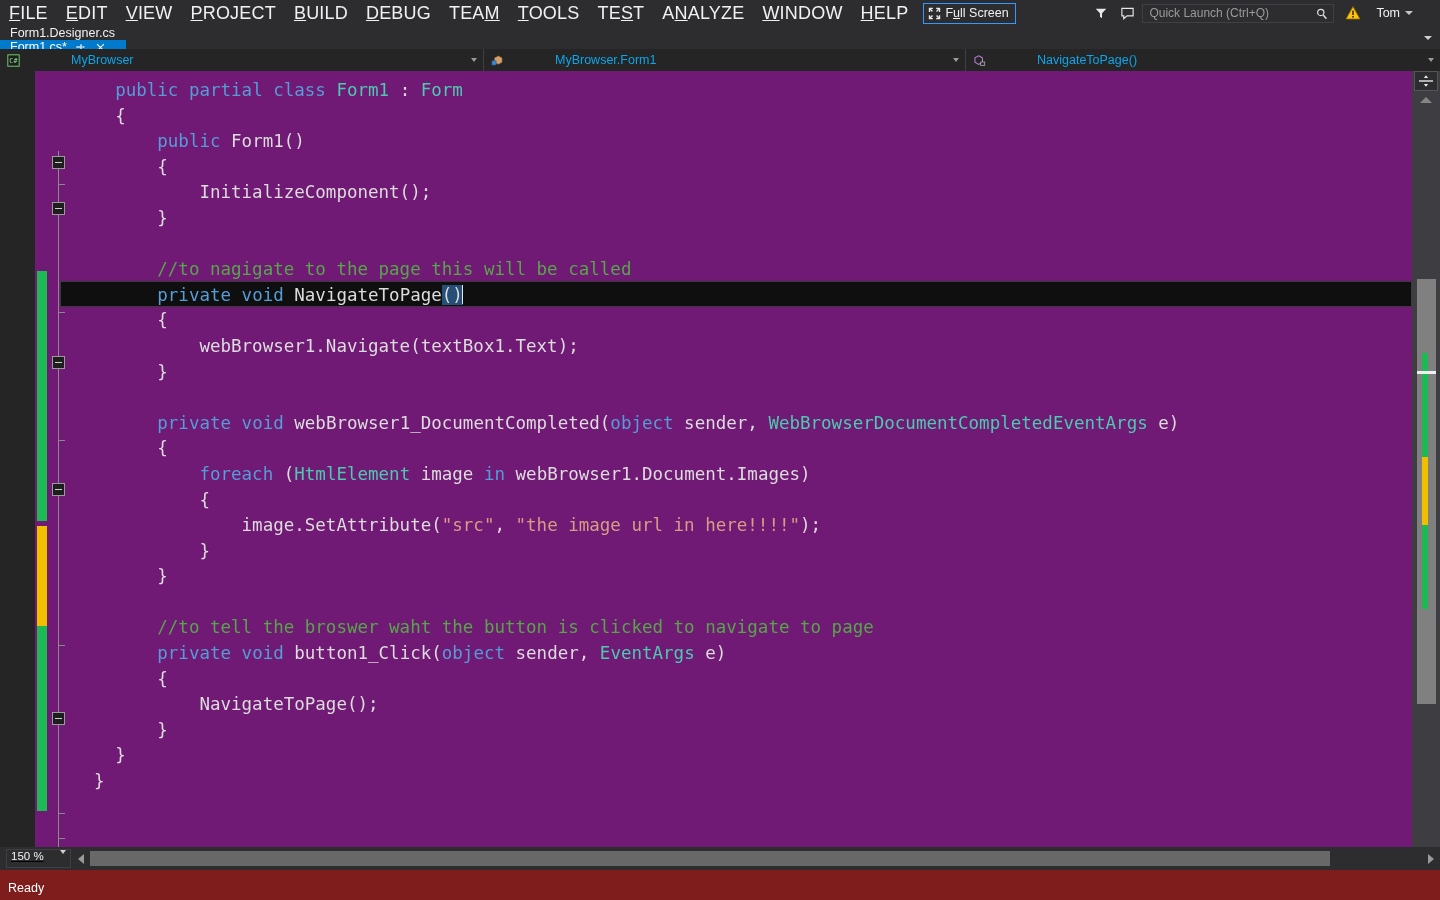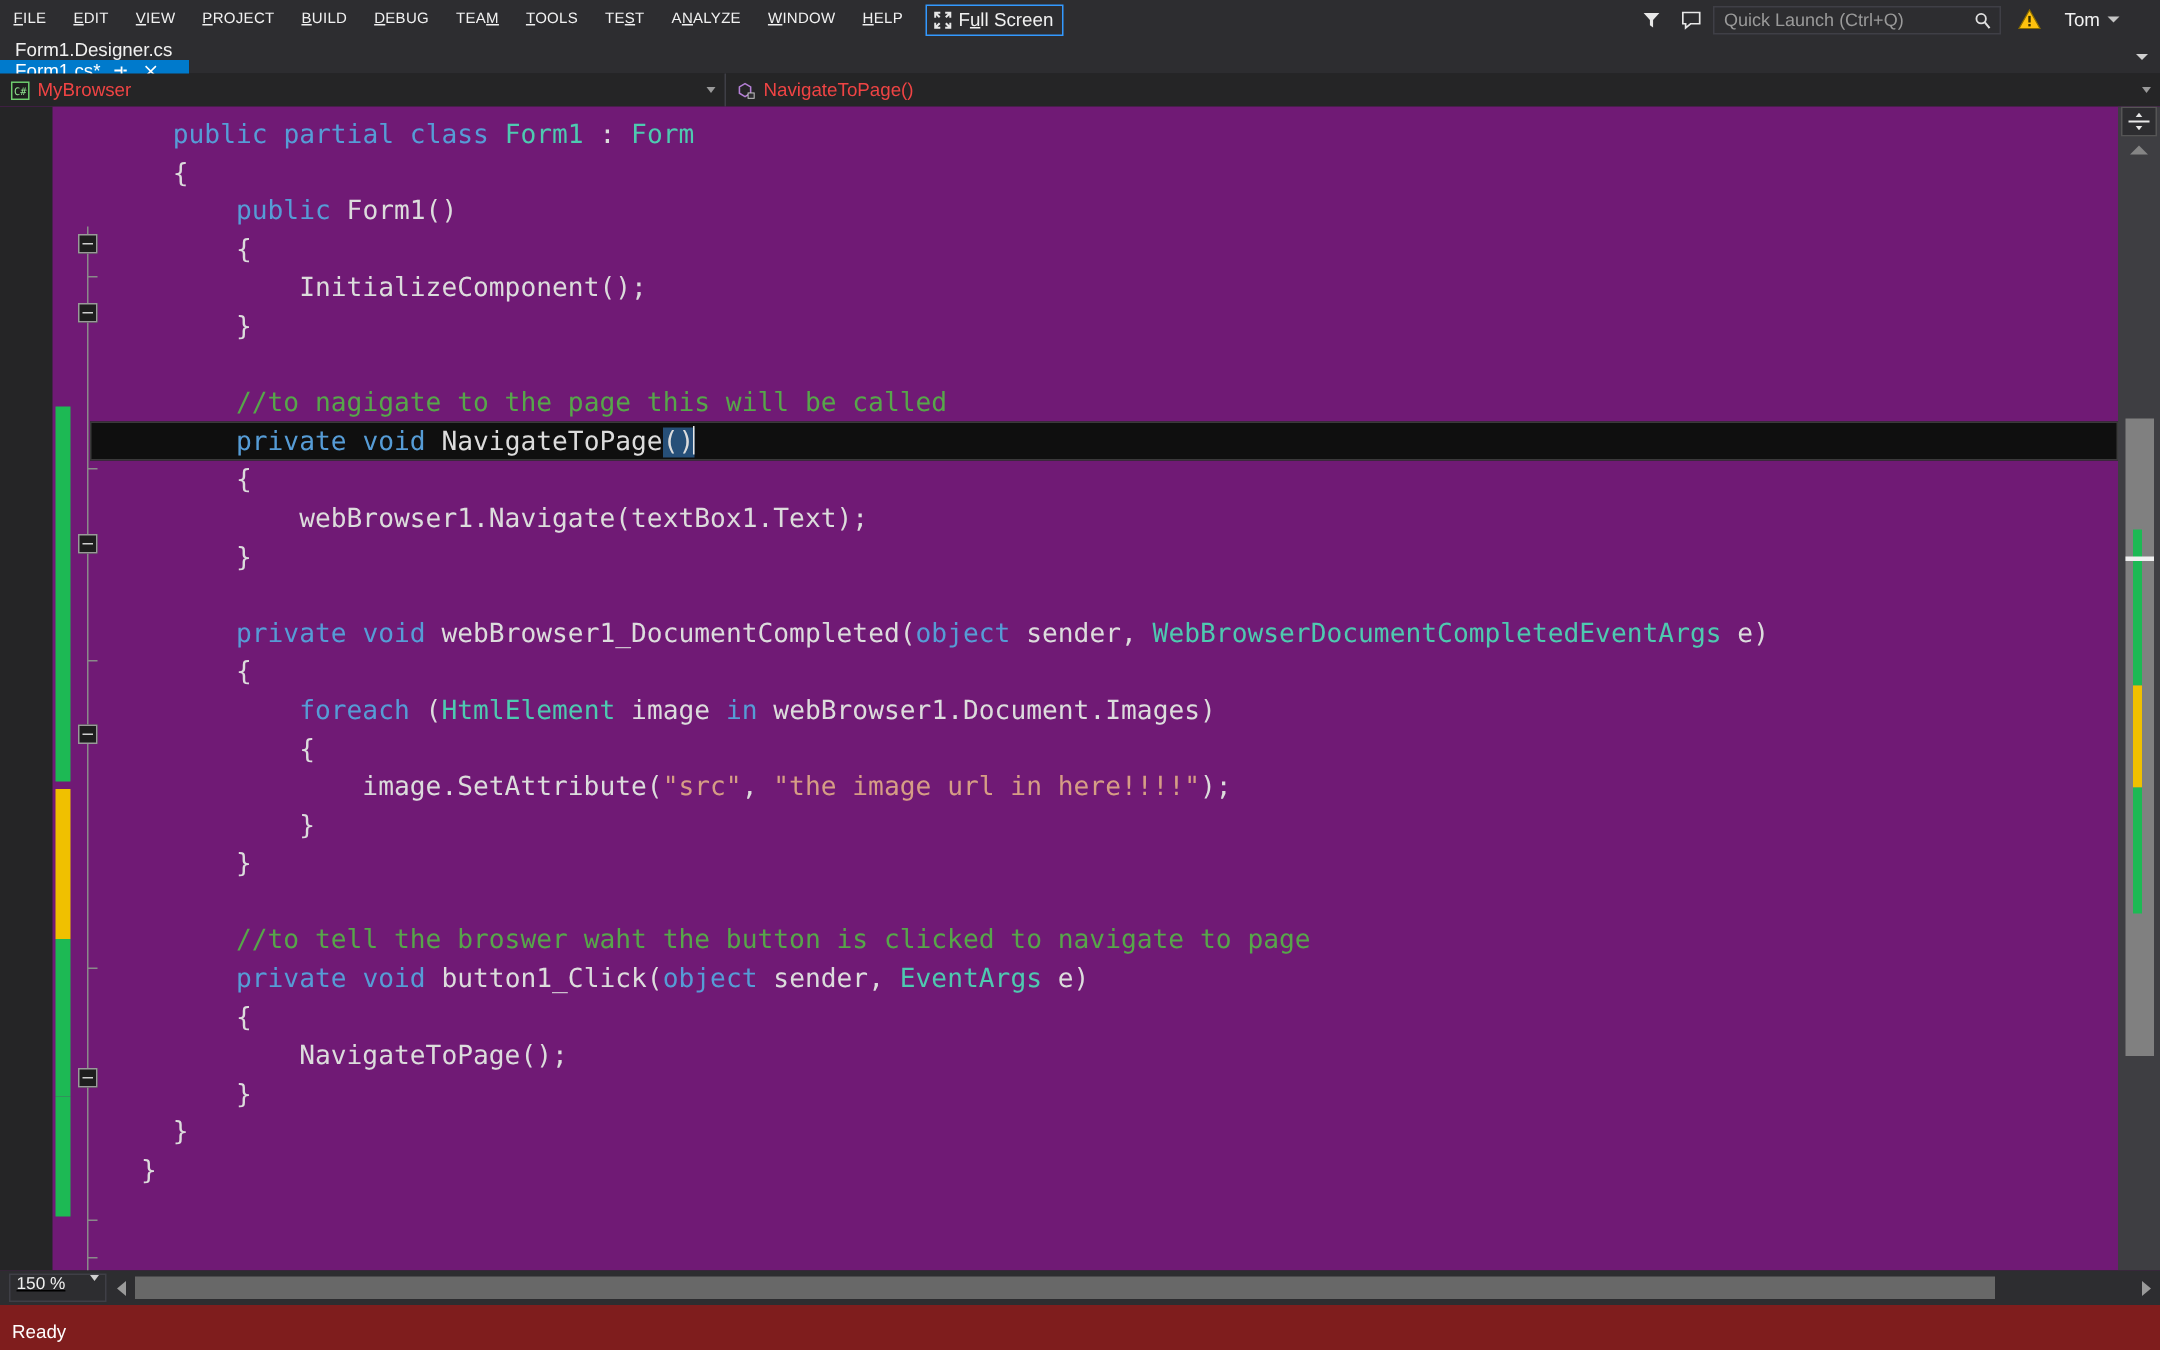--- a/index.html
+++ b/index.html
@@ -9,21 +9,21 @@
     font-family:"Liberation Sans", sans-serif;
     -webkit-font-smoothing: antialiased;
   }
 
   
   .menubar{
     height:26px; background:#2d2d30; display:flex; align-items:center;
     position:relative;
   }
   .menu-item{
-    color:#f1f1f1; font-size:10px; padding:0 9px; line-height:26px;
+    color:#f1f1f1; font-size:18px; padding:0 9px; line-height:26px;
     white-space:nowrap; letter-spacing:.2px;
   }
   .menu-item .mn{ text-decoration:underline; }
   .fullscreen-btn{
     display:flex; align-items:center; gap:4px;
     border:1px solid #3399ff; background:#2d2d30;
     padding:1px 6px 1px 4px; margin-left:6px; height:21px;
   }
   .fullscreen-btn span.lbl{ color:#f1f1f1; font-size:12.5px; white-space:nowrap;}
   .fullscreen-btn span.lbl u{text-decoration:underline;}
@@ -73,21 +73,21 @@
 
   
   .navbar{ height:22px; background:#252526; display:flex; align-items:stretch; }
   .navcell{
     display:flex; align-items:center; height:22px; position:relative;
     border-right:1px solid #3f3f46; background:#252526;
   }
   .navcell.c1{ width:484px; }
   .navcell.c2{ width:482px; }
   .navcell.c3{ flex:1; border-right:0; }
-  .navcell .txt{ color:#ef4444; font-size:12.5px; white-space:nowrap; }
+  .navcell .txt{ color:#0ea5e9; font-size:12.5px; white-space:nowrap;margin-left:46px; }
   .navcell .nicon{ margin:0 5px 0 7px; display:flex; align-items:center;}
   .navcell .ddarrow{
     position:absolute; right:6px; top:9px;
     width:0;height:0;border-left:3.5px solid transparent;border-right:3.5px solid transparent;
     border-top:4px solid #9a9a9a;
   }
 
   
   .editor-wrap{
     position:relative; height:776px; background:#701a75; overflow:hidden;
@@ -291,20 +291,30 @@
   <div class="navcell c1">
     <span class="nicon">
       <svg width="13" height="13" viewBox="0 0 16 16">
         <rect x="1" y="1" width="14" height="14" fill="#1e1e1e" stroke="#6fce6f" stroke-width="1.2"></rect>
         <text x="8" y="11.6" font-size="8.5" fill="#8ee08e" text-anchor="middle" font-family="monospace">C#</text>
       </svg>
     </span>
     <span class="txt">MyBrowser</span>
     <span class="ddarrow"></span>
   </div>
+  <div class="navcell c2">
+    <span class="nicon">
+      <svg width="13" height="13" viewBox="0 0 16 16">
+        <path d="M9 2.5 13.5 5v5L9 12.5 4.5 10V5z" fill="#d4a06a" stroke="#b07840" stroke-width="0.8"></path>
+        <rect x="1.2" y="8.5" width="5" height="5" fill="#3f8ad8" stroke="#2a5f96" stroke-width="0.8"></rect>
+      </svg>
+    </span>
+    <span class="txt">MyBrowser.Form1</span>
+    <span class="ddarrow"></span>
+  </div>
   <div class="navcell c3">
     <span class="nicon">
       <svg width="13" height="13" viewBox="0 0 16 16">
         <path d="M7 2.2 11.6 4.8v5.2L7 12.8 2.4 10V4.8z" fill="none" stroke="#b37fd4" stroke-width="1.3"></path>
         <rect x="9.5" y="9.8" width="5" height="4.4" fill="#2d2d30" stroke="#c9c9c9" stroke-width="0.8"></rect>
       </svg>
     </span>
     <span class="txt">NavigateToPage()</span>
     <span class="ddarrow"></span>
   </div>

